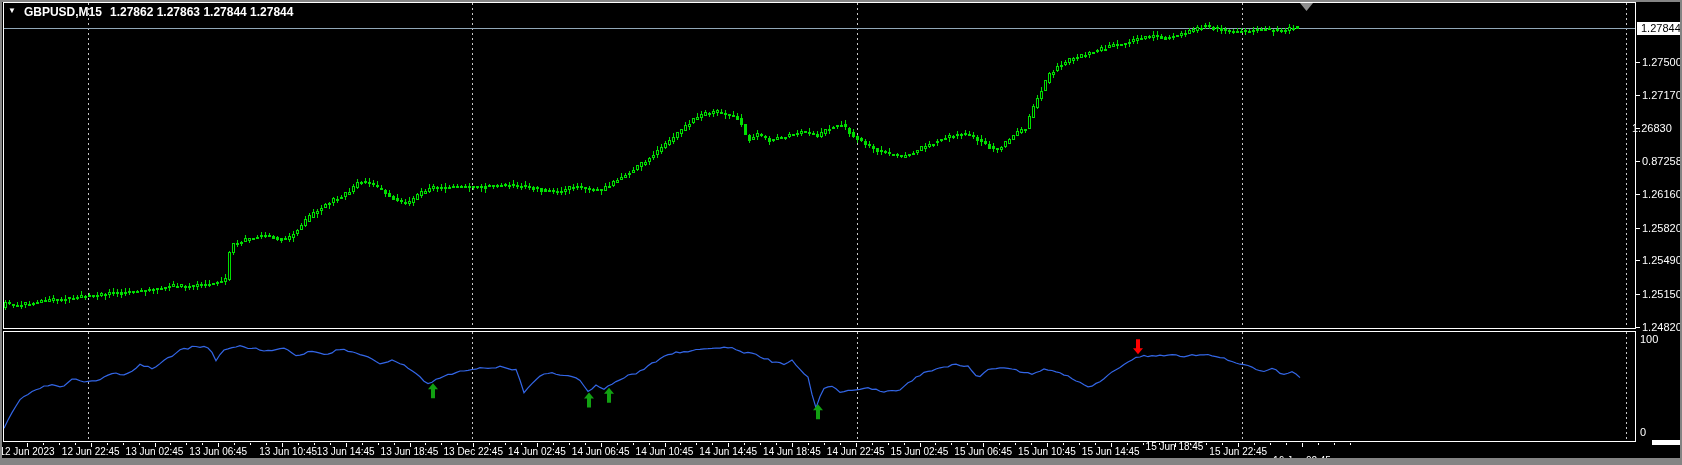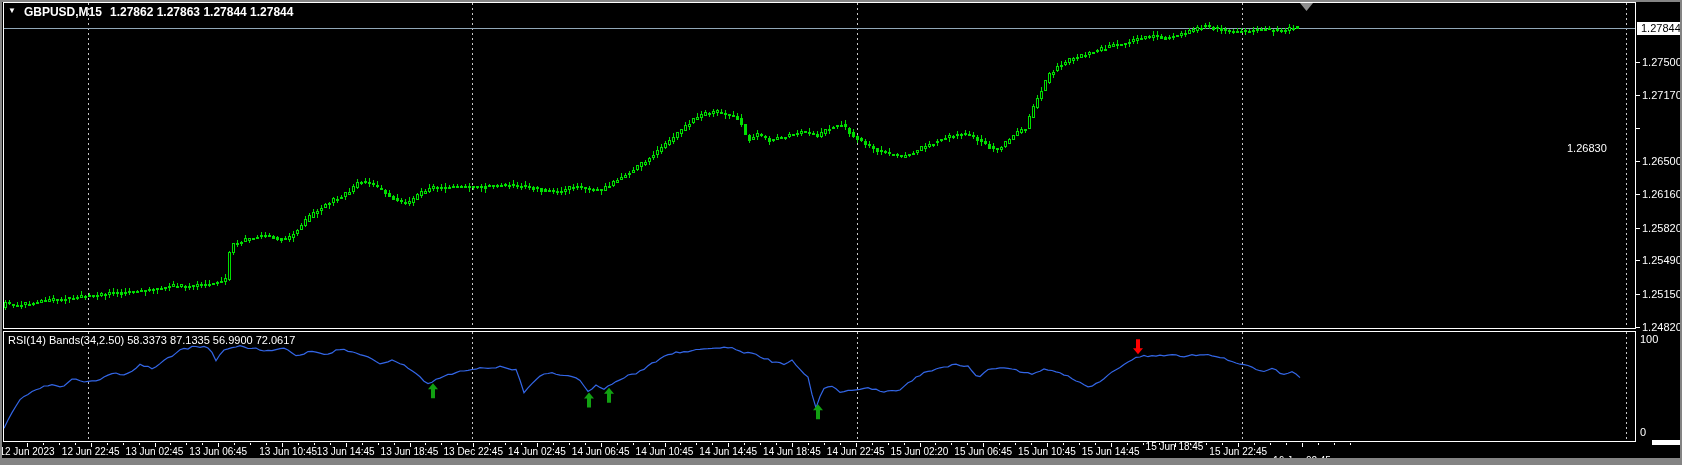--- a/index.html
+++ b/index.html
@@ -806,32 +806,31 @@
       </g>
     <polygon id="shift-marker" points="1300,3 1313,3 1306.5,11" fill="#909090"></polygon>
   </svg>
 
   <div id="chart-title" class="lbl">
     <span class="tri">▼</span>
     <span>GBPUSD,M15</span>
     <span>1.27862 1.27863 1.27844 1.27844</span>
   </div>
 
-  <div id="rsi-label" class="lbl">RSI(14) Bands(34,2.50) 58.3373 87.1335 56.9900 72.0617</div>
 
   <div id="cur-price-tag" style="top: 21.5px;">1.27844</div>
 
   <div id="rsi-scale-max" class="lbl" style="left:1640px;top:333px;">100</div>
   <div id="rsi-scale-min" class="lbl" style="left:1640px;top:426px;">0</div>
 
   <div id="price-labels">
       <div class="lbl" style="left: 1642px; top: 56px;">1.27500</div>
       <div class="lbl" style="left: 1642px; top: 88.5797px;">1.27170</div>
-      <div class="lbl" style="left: 1567px; top: 122.147px; margin-top: 20px;">1.26830</div>
-      <div class="lbl" style="left: 1642px; top: 154.726px;">1.26500</div>
+      <div class="lbl" style="left: 1632px; top: 122.147px;">1.26830</div>
+      <div class="lbl" style="left: 1642px; top: 154.726px;">0.87258</div>
       <div class="lbl" style="left: 1642px; top: 188.293px;">1.26160</div>
       <div class="lbl" style="left: 1642px; top: 221.86px;">1.25820</div>
       <div class="lbl" style="left: 1642px; top: 254.44px;">1.25490</div>
       <div class="lbl" style="left: 1642px; top: 288.007px;">1.25150</div>
       <div class="lbl" style="left: 1642px; top: 320.587px;">1.24820</div>
     </div>
   <div id="time-labels">
       <div class="lbl tlabel" style="left: -8px; top: 446px;">12 Jun 2023</div>
       <div class="lbl tlabel" style="left: 55.75px; top: 446px;">12 Jun 22:45</div>
       <div class="lbl tlabel" style="left: 119.5px; top: 446px;">13 Jun 02:45</div>
@@ -839,21 +838,21 @@
       <div class="lbl tlabel" style="left: 247px; top: 446px; text-align: right;">13 Jun 10:45</div>
       <div class="lbl tlabel" style="left: 310.75px; top: 446px;">13 Jun 14:45</div>
       <div class="lbl tlabel" style="left: 374.5px; top: 446px;">13 Jun 18:45</div>
       <div class="lbl tlabel" style="left: 438.25px; top: 446px;">13 Dec 22:45</div>
       <div class="lbl tlabel" style="left: 502px; top: 446px;">14 Jun 02:45</div>
       <div class="lbl tlabel" style="left: 565.75px; top: 446px;">14 Jun 06:45</div>
       <div class="lbl tlabel" style="left: 629.5px; top: 446px;">14 Jun 10:45</div>
       <div class="lbl tlabel" style="left: 693.25px; top: 446px;">14 Jun 14:45</div>
       <div class="lbl tlabel" style="left: 757px; top: 446px;">14 Jun 18:45</div>
       <div class="lbl tlabel" style="left: 820.75px; top: 446px;">14 Jun 22:45</div>
-      <div class="lbl tlabel" style="left: 884.5px; top: 446px;">15 Jun 02:20</div>
+      <div class="lbl tlabel" style="left: 884.5px; top: 446px;">15 Jun 02:45</div>
       <div class="lbl tlabel" style="left: 948.25px; top: 446px;">15 Jun 06:45</div>
       <div class="lbl tlabel" style="left: 1012px; top: 446px;">15 Jun 10:45</div>
       <div class="lbl tlabel" style="left: 1075.75px; top: 446px;">15 Jun 14:45</div>
       <div class="lbl tlabel" style="left: 1139.5px; top: 441px;">15 Jun 18:45</div>
       <div class="lbl tlabel" style="left: 1203.25px; top: 446px;">15 Jun 22:45</div>
       <div class="lbl tlabel" style="left: 1267px; top: 446px; margin-top: 9px;">16 Jun 02:45</div>
     </div>
 
   <div id="scroll-nub"></div>
 

